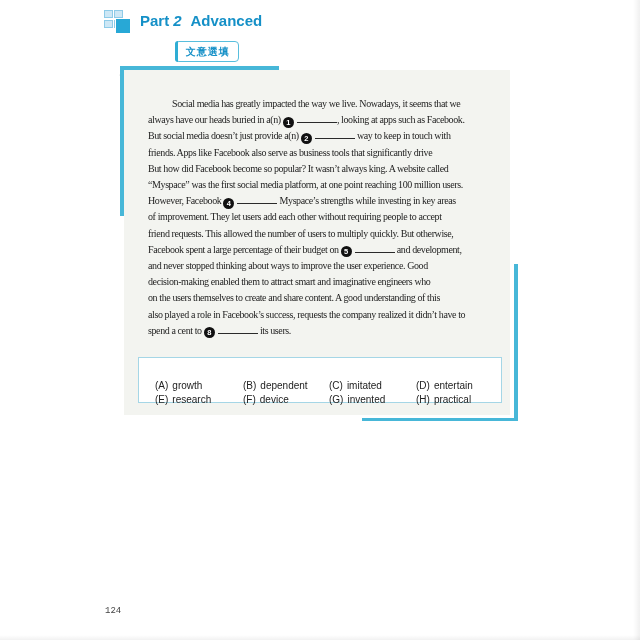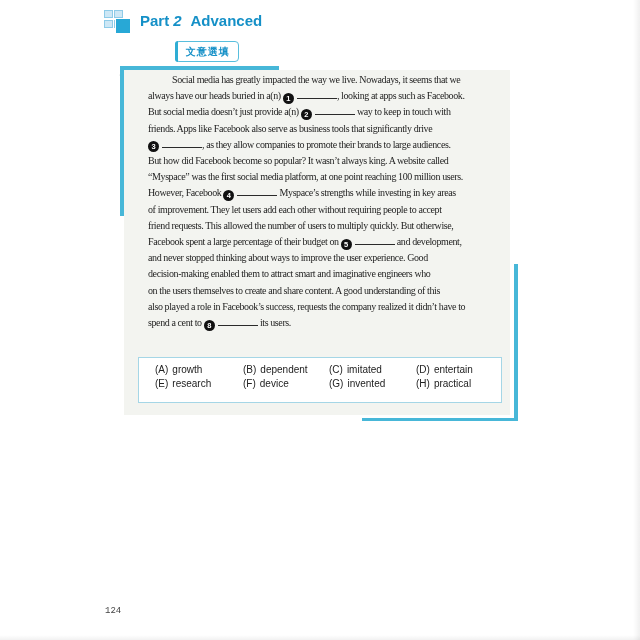--- a/index.html
+++ b/index.html
@@ -26,37 +26,37 @@
        background:#2fadd4;border-radius:3px 0 0 3px;}
   .instr{font-family:"Liberation Sans",sans-serif;font-weight:bold;font-size:12px;
          color:#404040;letter-spacing:0.4px;}
   
   .panel{position:absolute;left:124px;top:70px;width:386px;height:345px;background:#f3f4f0;}
   .acc{position:absolute;background:#47b7d8;}
   .acc-top{left:120px;top:66px;width:159px;height:3.5px;}
   .acc-left{left:120px;top:66px;width:3.5px;height:150px;}
   .acc-right{left:514px;top:264px;width:3.5px;height:157px;}
   .acc-bottom{left:362px;top:417.5px;width:155.5px;height:3.5px;}
-  .passage{position:absolute;left:148px;top:72px;width:356px;font-size:10px;
+  .passage{position:absolute;left:148px;top:96px;width:356px;font-size:10px;
            line-height:16.2px;color:#1e1e1e;letter-spacing:-0.4px;}
   .pline{white-space:nowrap;}
   .pline.indent{padding-left:24px;}
   .blank{white-space:nowrap;}
   .bnum{display:inline-block;width:11px;height:11px;border-radius:50%;background:#111111;
         color:#ffffff;font-family:"Liberation Sans",sans-serif;font-weight:bold;font-size:7.5px;
         text-align:center;line-height:11px;vertical-align:-1.5px;letter-spacing:0;}
   .bline{display:inline-block;width:54px;height:10px;border-bottom:1px solid #2a2a2a;
          margin-left:3px;}
   .pline .blank:last-child .bline{width:40px;}
   
   .opts{position:absolute;left:138px;top:357px;width:364px;height:46px;background:#ffffff;
         border:1.5px solid #a5d6e6;box-sizing:border-box;}
   .opts-grid{display:grid;grid-template-columns:88px 86px 87px auto;row-gap:3px;
              padding:6px 0 0 16px;font-family:"Liberation Sans",sans-serif;font-size:10px;
-             color:#222222;}
+             color:#222222;margin-top:16px;}
   .opt{white-space:nowrap;}
   .opt-label{margin-right:4px;}
   
   .pagenum{position:absolute;left:105px;top:606px;font-family:Liberation Mono, monospace;
            font-size:9px;color:#444444;}
   .edge-right{position:absolute;right:0;top:0;width:7px;height:100%;
       background:linear-gradient(to right,rgba(0,0,0,0),rgba(0,0,0,0.06));}
   .edge-bottom{position:absolute;left:0;bottom:0;width:100%;height:5px;
       background:linear-gradient(to bottom,rgba(0,0,0,0),rgba(0,0,0,0.05));}
 </style>
@@ -87,21 +87,20 @@
   <div class="acc acc-left"></div>
   <div class="panel"></div>
   <div class="acc acc-right"></div>
   <div class="acc acc-bottom"></div>
 
   <div class="passage">
       <div class="pline indent">Social media has greatly impacted the way we live. Nowadays, it seems that we</div>
       <div class="pline">always have our heads buried in a(n) <span class="blank"><span class="bnum">1</span><span class="bline"></span></span>, looking at apps such as Facebook.</div>
       <div class="pline">But social media doesn’t just provide a(n) <span class="blank"><span class="bnum">2</span><span class="bline"></span></span> way to keep in touch with</div>
       <div class="pline">friends. Apps like Facebook also serve as business tools that significantly drive</div>
-      <div class="pline"><span class="blank"><span class="bnum">3</span><span class="bline"></span></span>, as they allow companies to promote their brands to large audiences.</div>
       <div class="pline">But how did Facebook become so popular? It wasn’t always king. A website called</div>
       <div class="pline">“Myspace” was the first social media platform, at one point reaching 100 million users.</div>
       <div class="pline">However, Facebook <span class="blank"><span class="bnum">4</span><span class="bline"></span></span> Myspace’s strengths while investing in key areas</div>
       <div class="pline">of improvement. They let users add each other without requiring people to accept</div>
       <div class="pline">friend requests. This allowed the number of users to multiply quickly. But otherwise,</div>
       <div class="pline">Facebook spent a large percentage of their budget on <span class="blank"><span class="bnum">5</span><span class="bline"></span></span> and development,</div>
       <div class="pline">and never stopped thinking about ways to improve the user experience. Good</div>
       <div class="pline">decision-making enabled them to attract smart and imaginative engineers who</div>
       <div class="pline">on the users themselves to create and share content. A good understanding of this</div>
       <div class="pline">also played a role in Facebook’s success, requests the company realized it didn’t have to</div>

